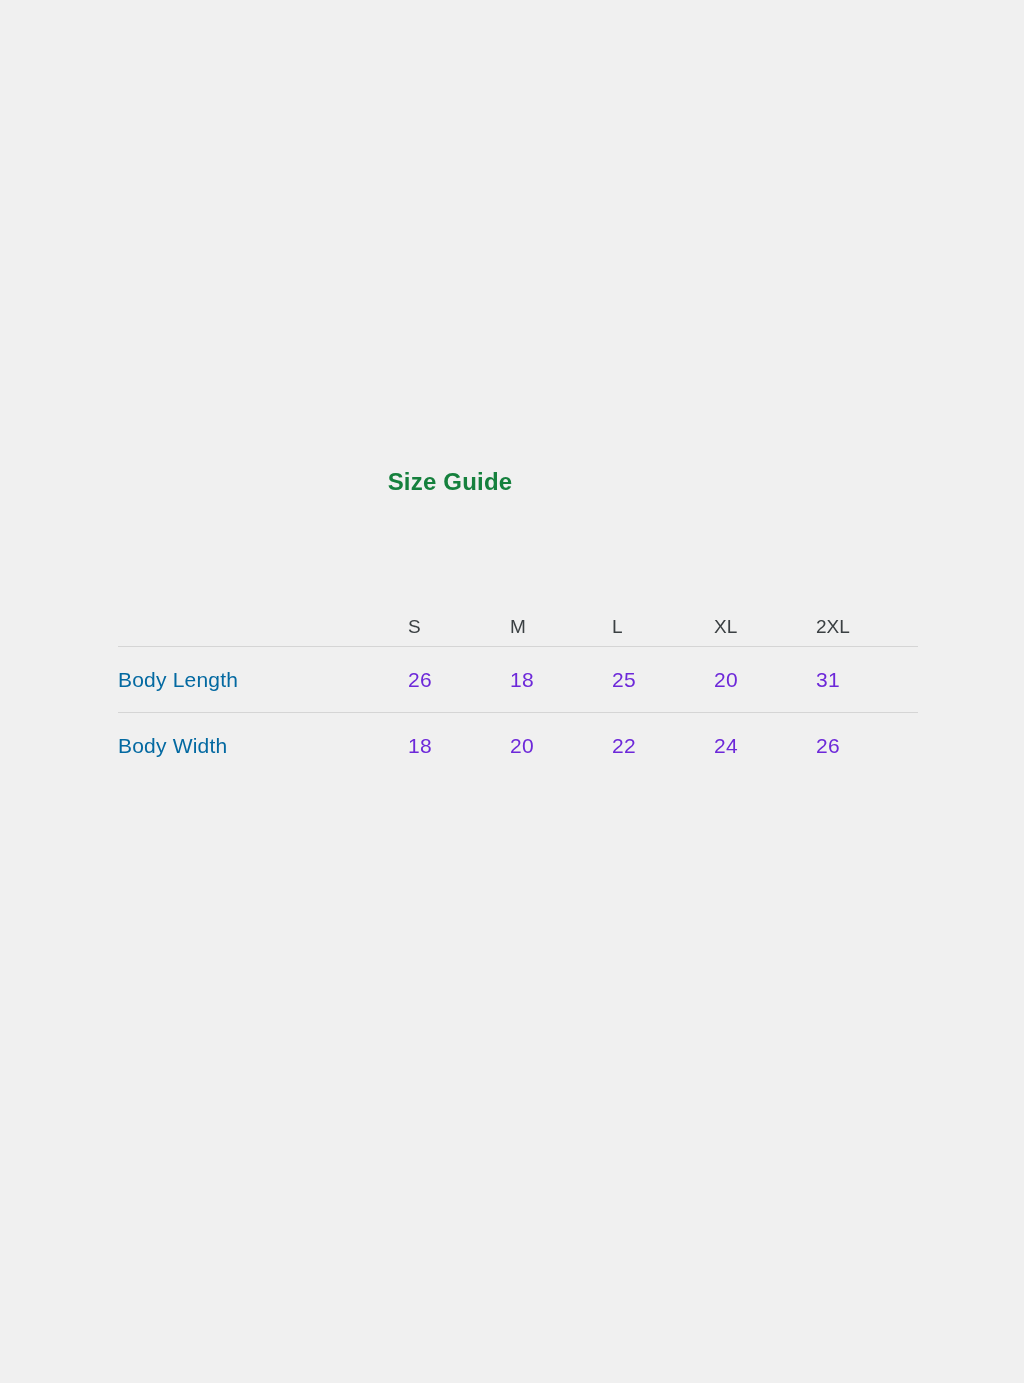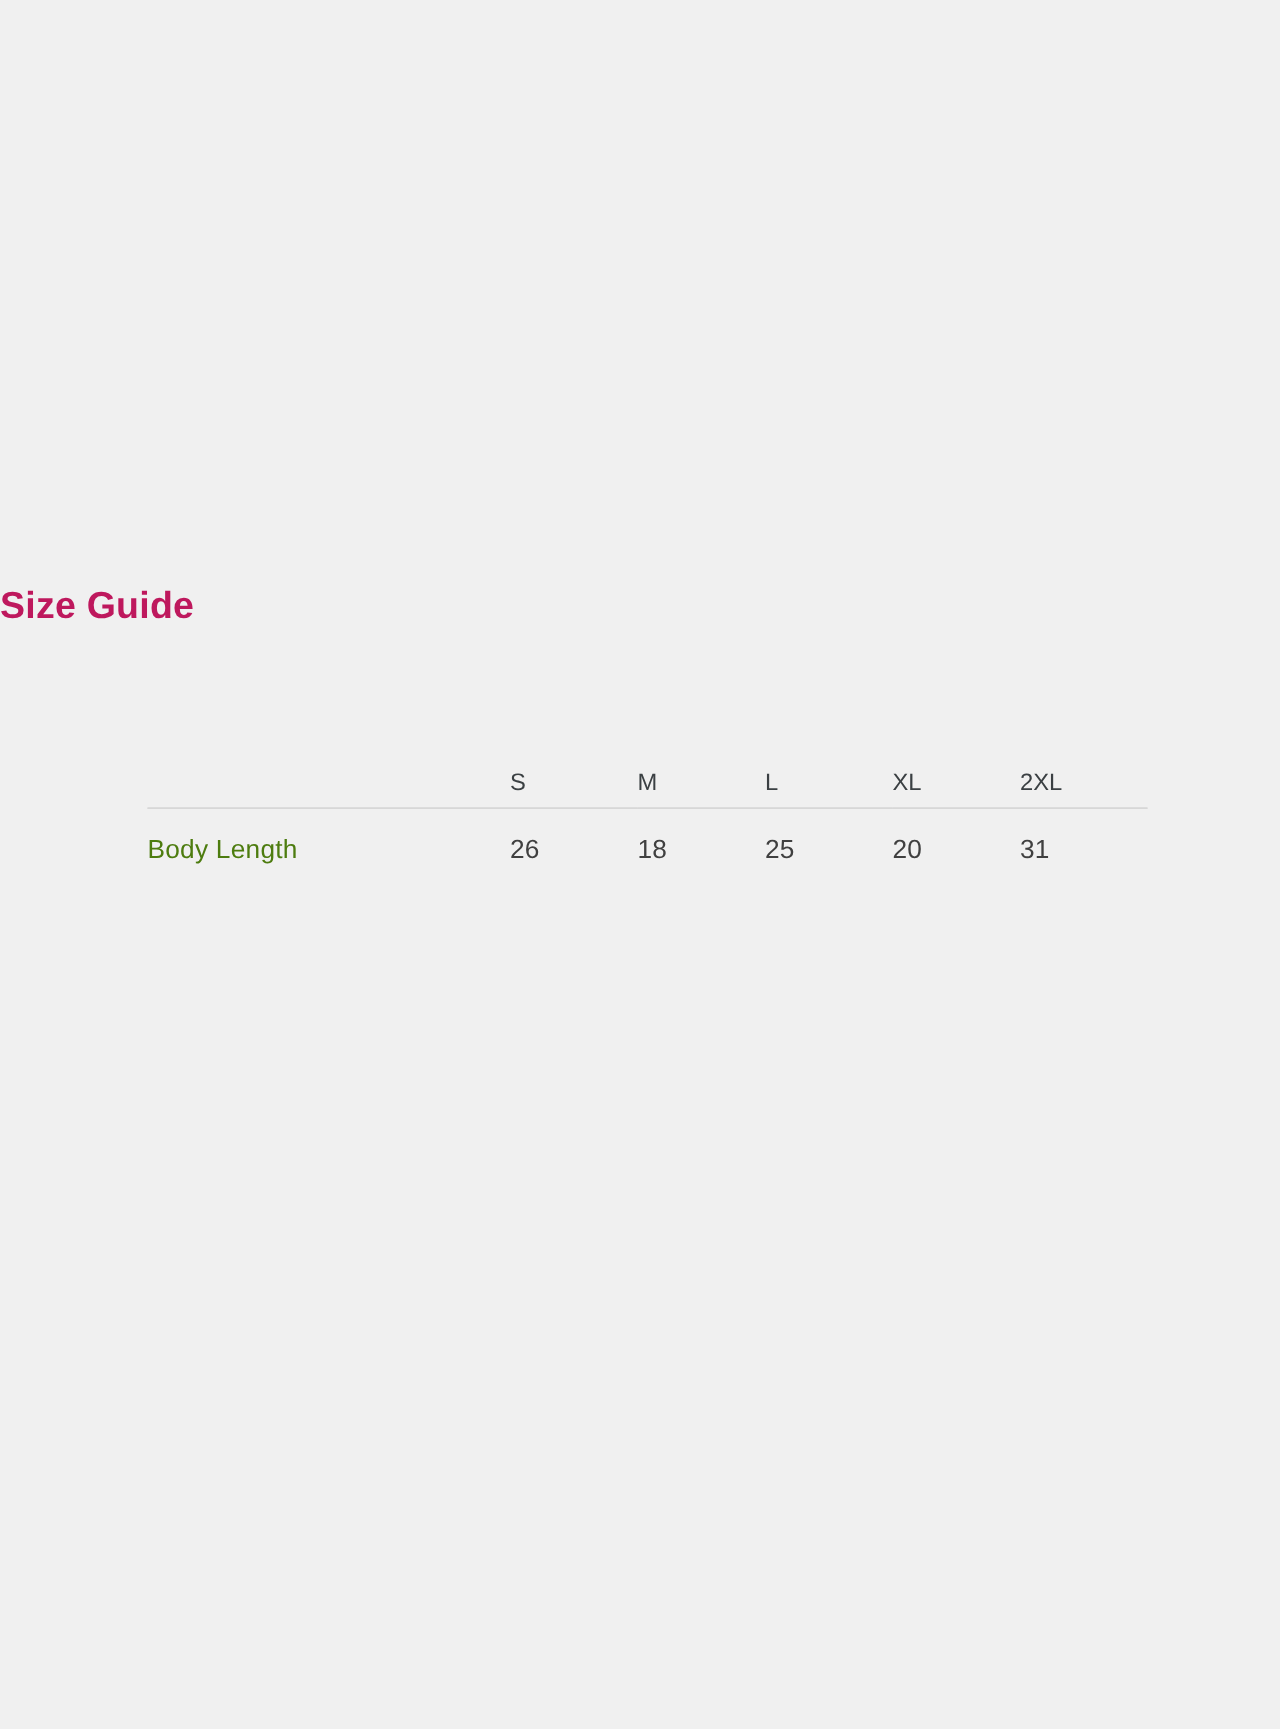--- a/index.html
+++ b/index.html
@@ -19,24 +19,24 @@
     position: relative;
     width: 1024px;
     height: 1383px;
   }
 
   .title {
     position: absolute;
     top: 468px;
     left: 0;
     width: 900px;
-    text-align: left;
-    font-size: 30px;
+    text-align: center;
+    font-size: 24px;
     font-weight: bold;
-    color: #be185d;
+    color: #15803d;
     letter-spacing: 0.2px;
   }
 
   .size-table-wrap {
     position: absolute;
     top: 608px;
     left: 118px;
     width: 800px;
   }
 
@@ -73,27 +73,27 @@
   tbody tr {
     border-bottom: 1px solid #d5d5d5;
   }
   tbody tr:last-child {
     border-bottom: none;
   }
 
   tbody td {
     height: 65px;
     font-size: 21px;
-    color: #404040;
+    color: #6d28d9;
     letter-spacing: 0.2px;
   }
 
   tbody td.row-label {
     font-size: 21px;
-    color: #4d7c0f;
+    color: #0369a1;
   }
 </style>
 </head>
 <body style="background: rgb(240, 240, 240);">
 
 <div class="page">
 
   <div class="title">Size Guide</div>
 
   <div class="size-table-wrap">
@@ -118,17 +118,25 @@
       </thead>
       <tbody>
         <tr>
           <td class="row-label">Body Length</td>
           <td>26</td>
           <td>18</td>
           <td>25</td>
           <td>20</td>
           <td>31</td>
         </tr>
+        <tr>
+          <td class="row-label">Body Width</td>
+          <td>18</td>
+          <td>20</td>
+          <td>22</td>
+          <td>24</td>
+          <td>26</td>
+        </tr>
       </tbody>
     </table>
   </div>
 
 </div>
 
 </body></html>

